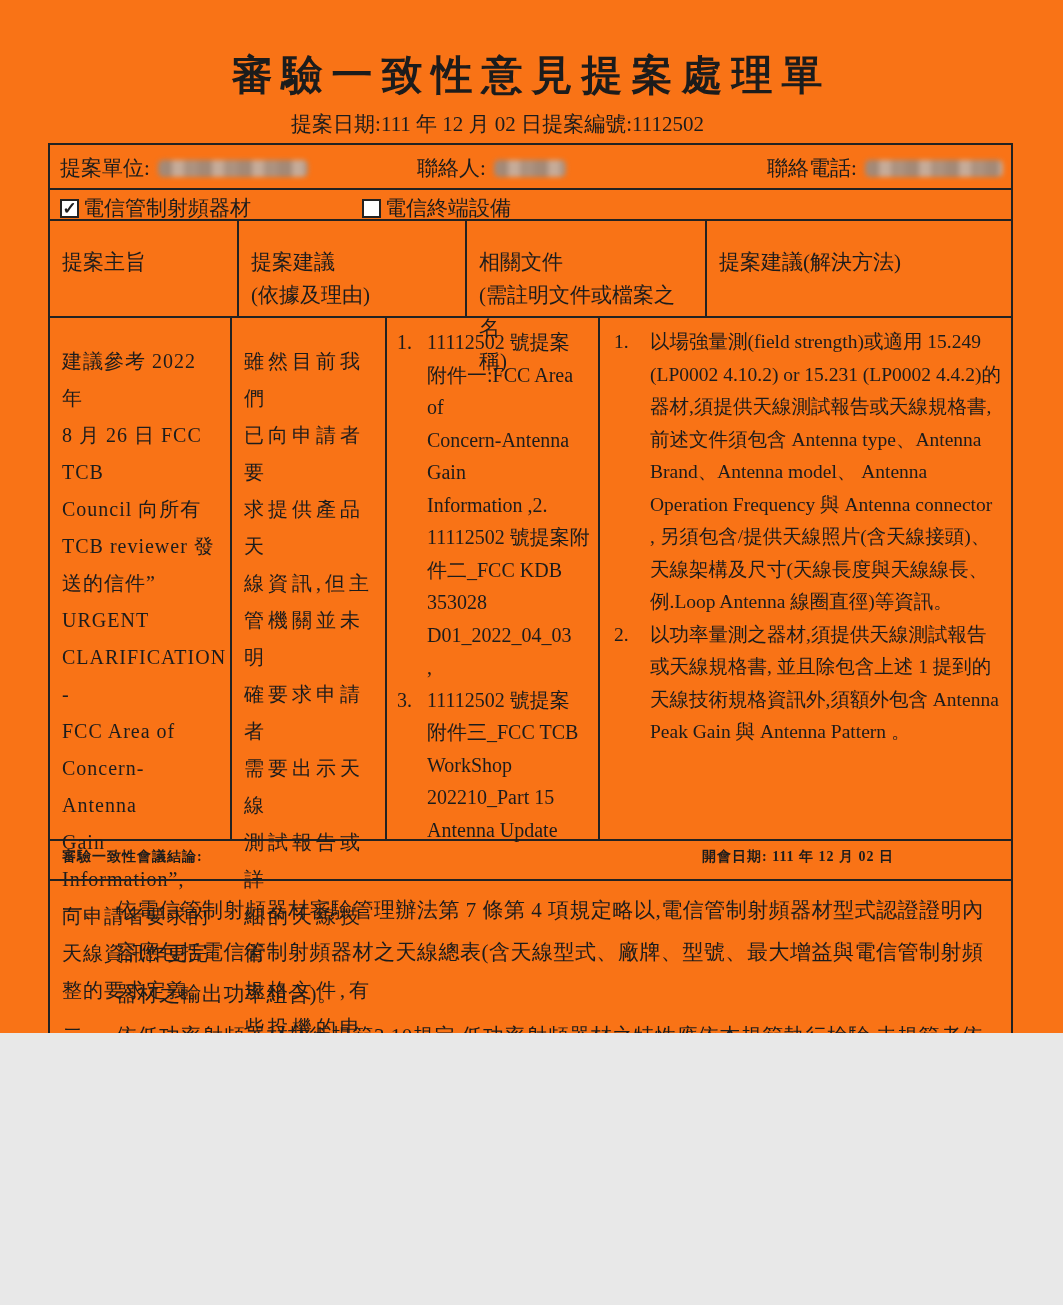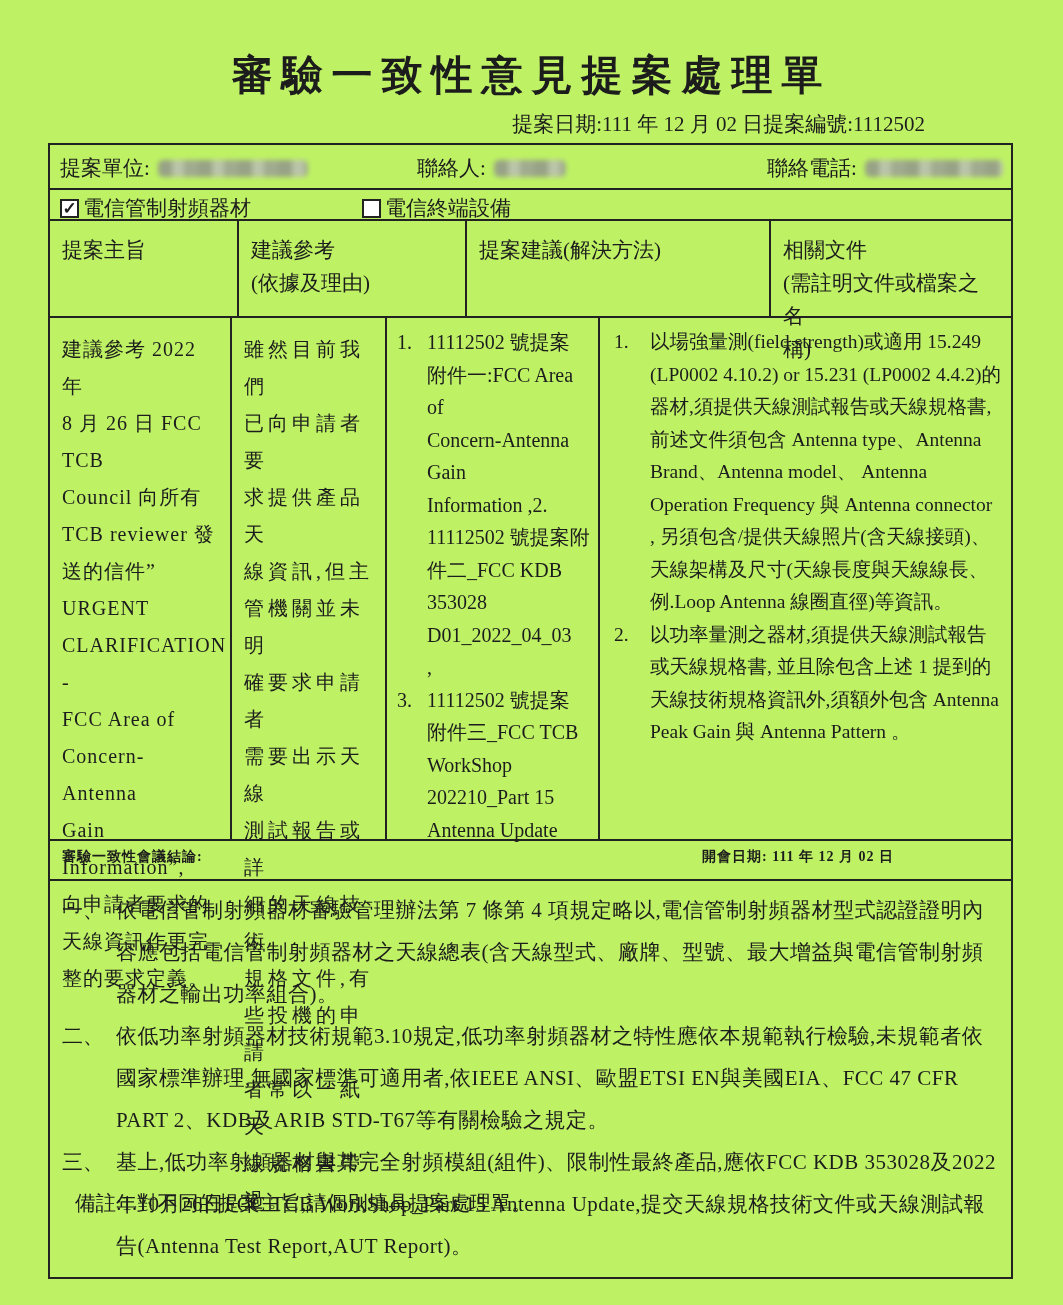--- a/index.html
+++ b/index.html
@@ -1,34 +1,34 @@
 <!DOCTYPE html>
 <html><head>
 <meta charset="utf-8">
 <style>
   * { margin: 0; padding: 0; box-sizing: border-box; }
   html, body { background: #e8e8e8; }
   .sheet {
     position: relative;
-    width: 1063px; height: 1305px;
-    background: #bef264;
+    width: 1063px; height: 1033px;
+    background: #f97316;
     font-family: "Liberation Serif", "DejaVu Serif", serif;
     color: #1c1c1c;
     overflow: hidden;
   }
   .title {
     position: absolute; top: 48px; left: 0; right: 0;
     text-align: center;
     font-size: 41px; font-weight: bold;
     letter-spacing: 9px;
   }
   .date-row {
     position: absolute; top: 110px; left: 70px; right: 50px;
     font-size: 21px;
-    display: flex; justify-content: flex-end;
+    display: flex; justify-content: center;
   }
   .date-row .proposal-no { margin-right: 88px; }
 
   .form {
     position: absolute; top: 143px; left: 48px;
     width: 965px;
     border: 2px solid #222;
   }
   .row { position: relative; border-bottom: 2px solid #222; }
   .row:last-child { border-bottom: none; }
@@ -51,21 +51,21 @@
   .check-group { position: absolute; top: 4px; display: flex; align-items: center; }
   .cbox {
     width: 19px; height: 19px; border: 2px solid #222;
     margin-right: 4px; position: relative;
     font-size: 17px; line-height: 16px; text-align: center; font-weight: bold;
     background: #fff;
   }
 
   
   .cells { display: flex; align-items: stretch; }
-  .cell { border-right: 2px solid #222; padding: 13px 12px; }
+  .cell { border-right: 2px solid #222; padding: 25px 12px; }
   .cell:last-child { border-right: none; }
   .head-row { height: 97px; font-size: 21px; }
   .head-row .cell { line-height: 33px; white-space: pre-line; }
   .hc1 { width: 189px; } .hc2 { width: 228px; } .hc3 { width: 240px; } .hc4 { flex: 1; }
 
   .body-row { height: 523px; }
   .bc1 { width: 182px; font-size: 20px; line-height: 37px; letter-spacing: 1px; white-space: pre-line; }
   .bc2 { width: 155px; font-size: 20px; line-height: 37px; letter-spacing: 4px; white-space: pre-line; }
   .bc3 { width: 213px; font-size: 20px; line-height: 32.5px; padding: 8px 6px 8px 10px; }
   .bc4 { flex: 1; font-size: 19.5px; line-height: 32.5px; padding: 8px 10px; }
@@ -122,26 +122,26 @@
         <span>電信管制射頻器材</span>
       </div>
       <div class="check-group" style="left:312px">
         <span class="cbox"></span>
         <span>電信終端設備</span>
       </div>
     </div>
 
     <div class="row head-row cells">
       <div class="cell hc1">提案主旨</div>
-      <div class="cell hc2">建議參考
+      <div class="cell hc2">提案建議
 (依據及理由)</div>
-      <div class="cell hc4">提案建議(解決方法)</div>
       <div class="cell hc3">相關文件
 (需註明文件或檔案之名
 稱)</div>
+      <div class="cell hc4">提案建議(解決方法)</div>
     </div>
 
     <div class="row body-row cells">
       <div class="cell bc1">建議參考 2022 年
 8 月 26 日 FCC TCB
 Council 向所有
 TCB reviewer 發
 送的信件”
 URGENT
 CLARIFICATION -

